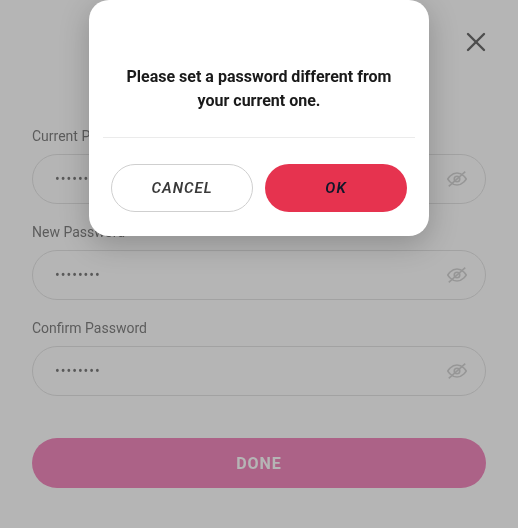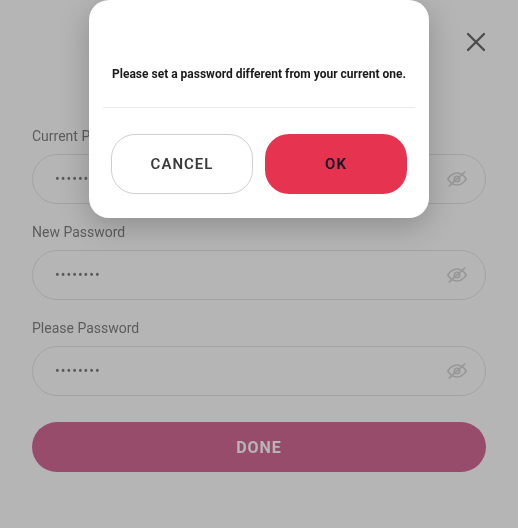--- a/index.html
+++ b/index.html
@@ -75,74 +75,75 @@
       height: 22px;
       cursor: pointer;
       display: flex;
       align-items: center;
       justify-content: center;
       opacity: 0.45;
     }
     .done-btn {
       width: 100%;
       height: 50px;
-      background: #be185d;
+      background: #ec4899;
       border: none;
       border-radius: 25px;
       color: #ffffff;
       font-size: 16px;
       font-weight: 700;
       letter-spacing: 1px;
       cursor: pointer;
-      margin-top: 6px;
+      margin-top: 22px;
     }
     .overlay {
       position: absolute;
       inset: 0;
       background: rgba(120,120,120,0.55);
     }
     .modal {
       position: absolute;
       left: 89px;
       top: 0;
       width: 340px;
       background: #ffffff;
       border-radius: 20px;
       box-shadow: 0 8px 30px rgba(0,0,0,0.22);
       padding: 0 0 24px 0;
       overflow: hidden;
     }
     .modal-message {
-      font-size: 12px;
+      font-size: 16px;
       font-weight: 700;
       color: #1a1a1a;
       text-align: center;
       padding: 65px 20px 24px 20px;
       line-height: 1.5;
     }
     .modal-divider {
       height: 1px;
       background: #ebebeb;
       margin: 0 14px 26px 14px;
     }
     .modal-actions {
       display: flex;
       gap: 12px;
       padding: 0 18px;
       justify-content: center;
     }
     .btn {
-      height: 60px;
+      height: 48px;
       border-radius: 24px;
       font-size: 15px;
       font-weight: 600;
       letter-spacing: 1px;
       cursor: pointer;
       flex: 1;
       max-width: 142px;
+      font-style: italic;
     }
     .btn-cancel {
       background: #ffffff;
       border: 1px solid #cfcfcf;
       color: #3a3a3a;
     }
     .btn-ok {
       background: #e6334f;
       border: none;
       color: #0f172a;
@@ -184,21 +185,21 @@
           <svg viewBox="0 0 24 24" width="22" height="22" fill="none" stroke="#6b6b6b" stroke-width="1.8">
             <path d="M2 12s3.5-6.5 10-6.5S22 12 22 12s-3.5 6.5-10 6.5S2 12 2 12z"></path>
             <circle cx="12" cy="12" r="3"></circle>
             <line x1="3" y1="20" x2="21" y2="4"></line>
           </svg>
         </div>
       </div>
     </div>
 
     <div class="field-group">
-      <label class="field-label">Please Password</label>
+      <label class="field-label">Confirm Password</label>
       <div class="input-wrap">
         <input type="text" class="text-input" value="••••••••" style="">
         <div class="eye-icon">
           <svg viewBox="0 0 24 24" width="22" height="22" fill="none" stroke="#6b6b6b" stroke-width="1.8">
             <path d="M2 12s3.5-6.5 10-6.5S22 12 22 12s-3.5 6.5-10 6.5S2 12 2 12z"></path>
             <circle cx="12" cy="12" r="3"></circle>
             <line x1="3" y1="20" x2="21" y2="4"></line>
           </svg>
         </div>
       </div>

